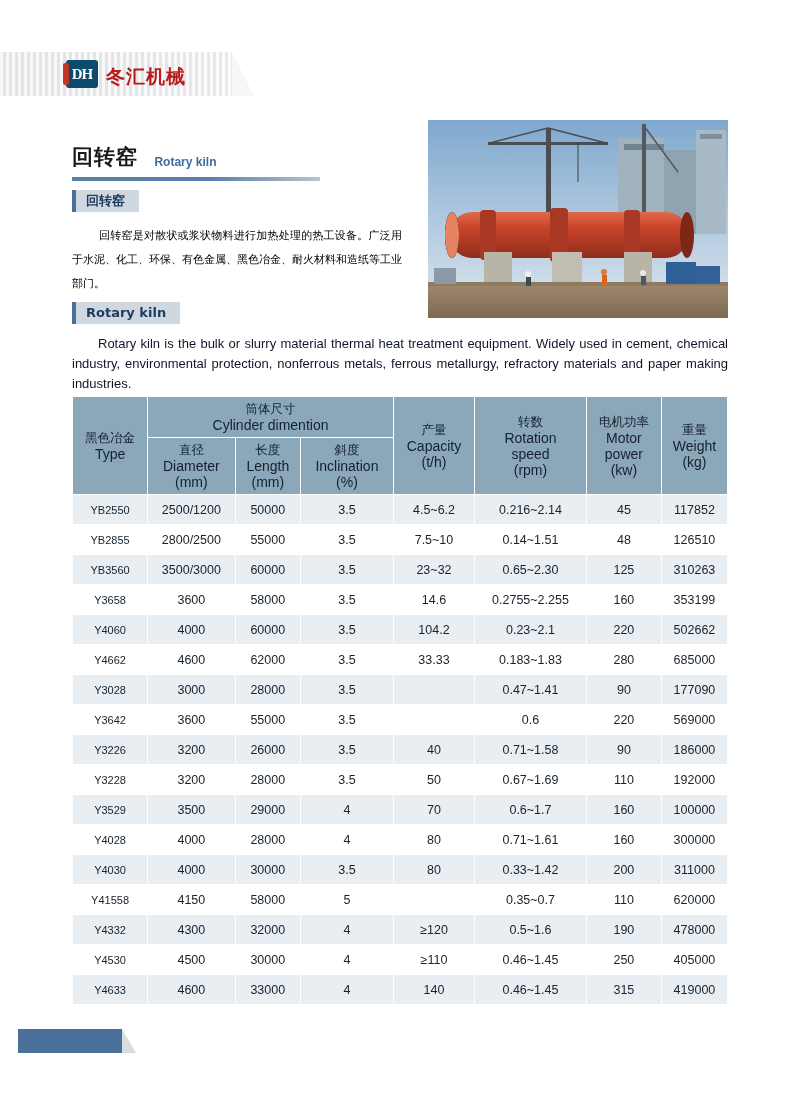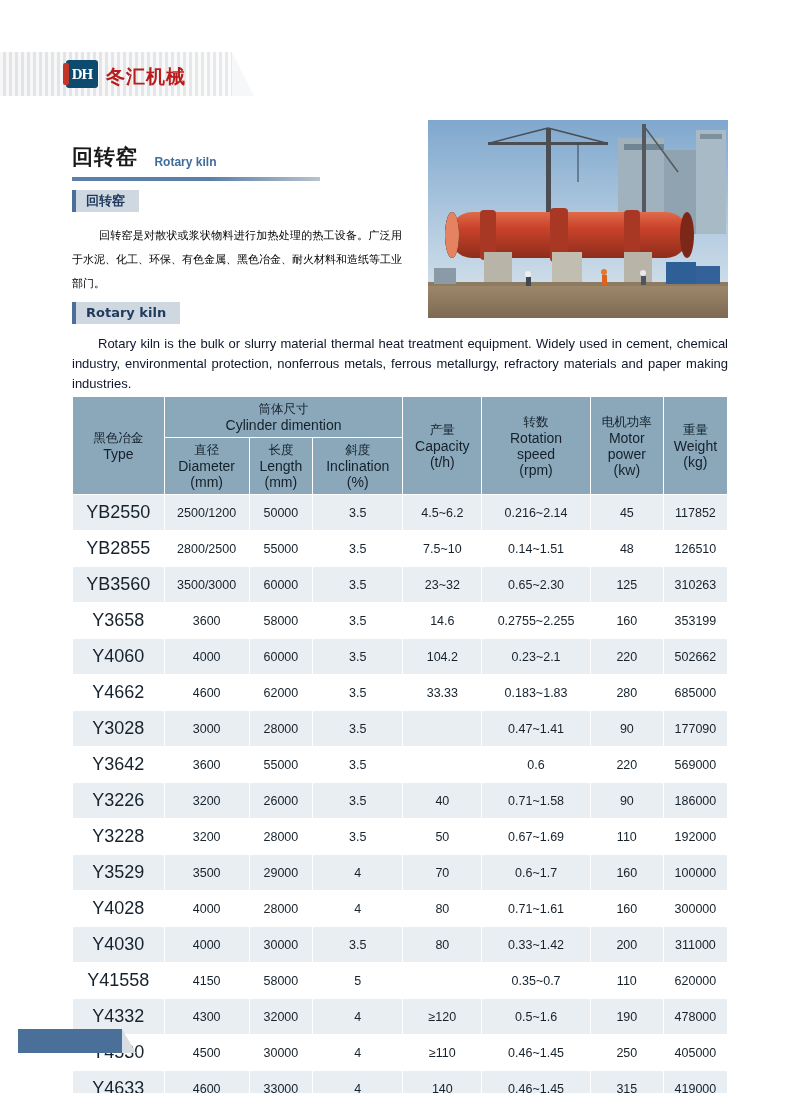--- a/index.html
+++ b/index.html
@@ -175,21 +175,21 @@
     line-height: 16px;
   }
   thead th .cn { display: block; font-family: "DejaVu Sans", sans-serif; font-size: 12.5px; }
   thead th .en { display: block; font-size: 14px; }
   tbody td {
     padding: 7px 2px;
     height: 30px;
     background: #ffffff;
   }
   tbody tr.alt td { background: #e9eef2; }
-  tbody tr td:first-child { font-size: 18px; }
+  tbody tr td:first-child { font-size: 11px; }
 
   
   .footer {
     position: absolute;
     bottom: 40px; left: 18px;
     width: 104px; height: 24px;
     background: #4a6f99;
   }
   .footer-num {
     position: absolute;

